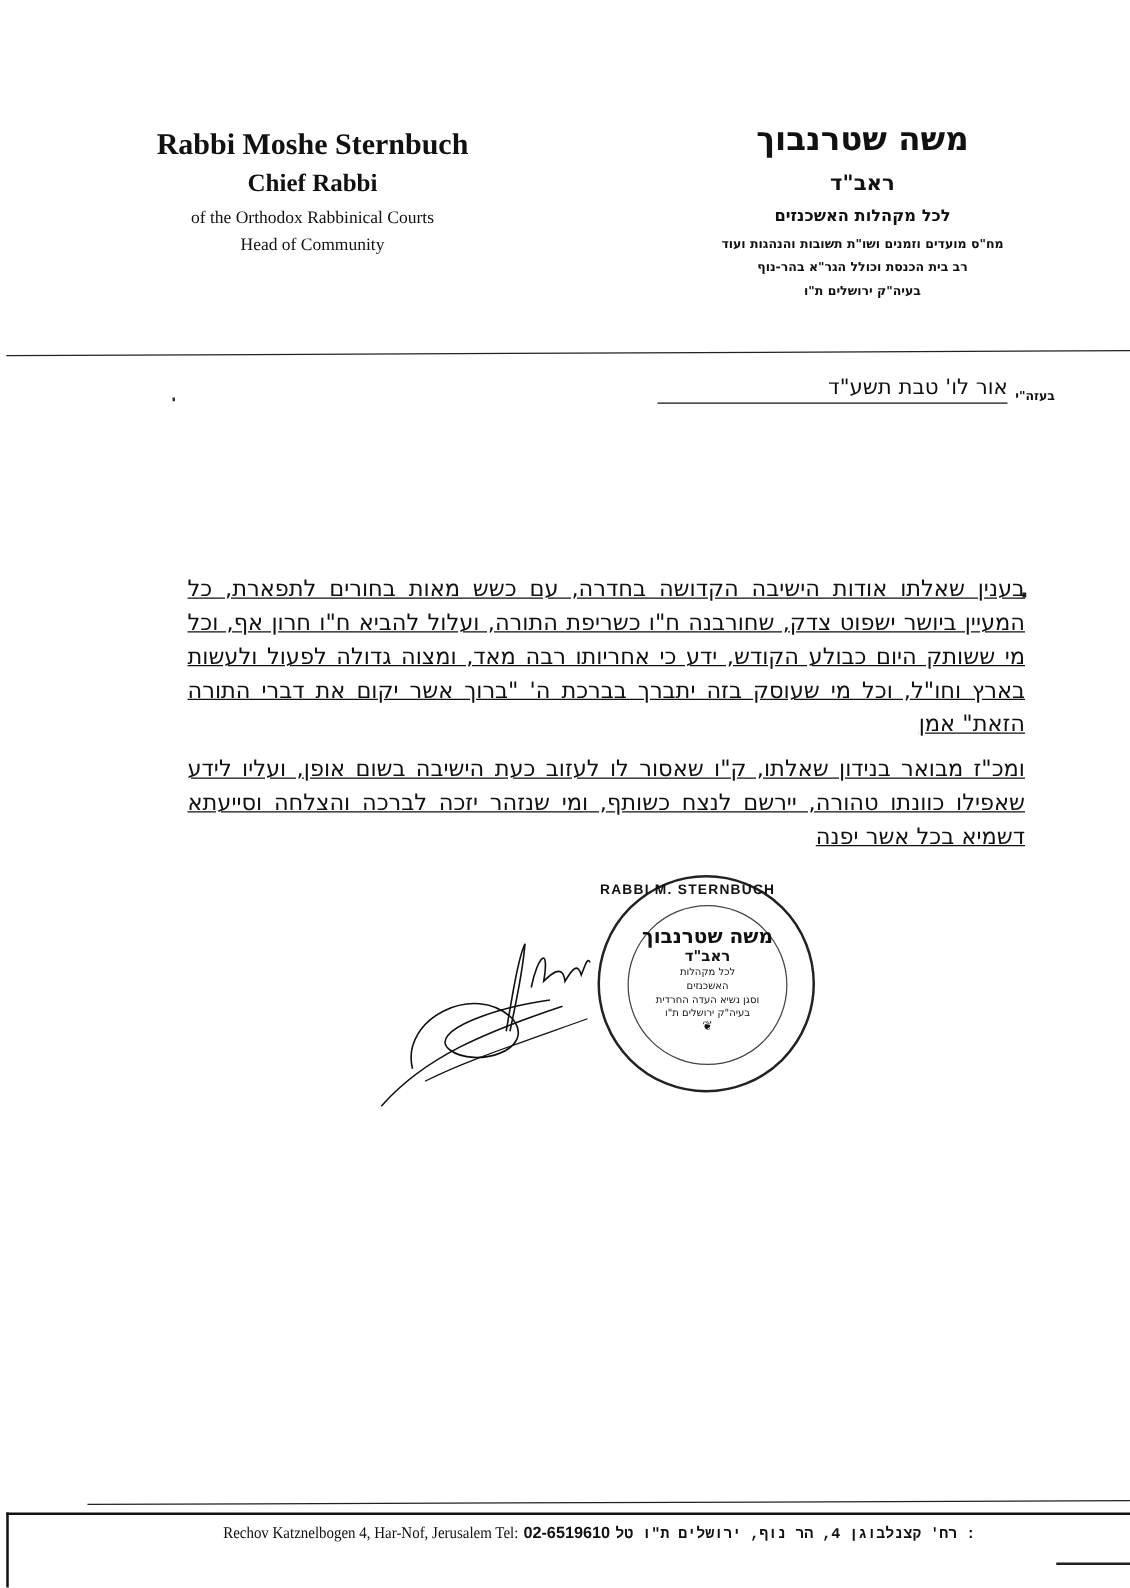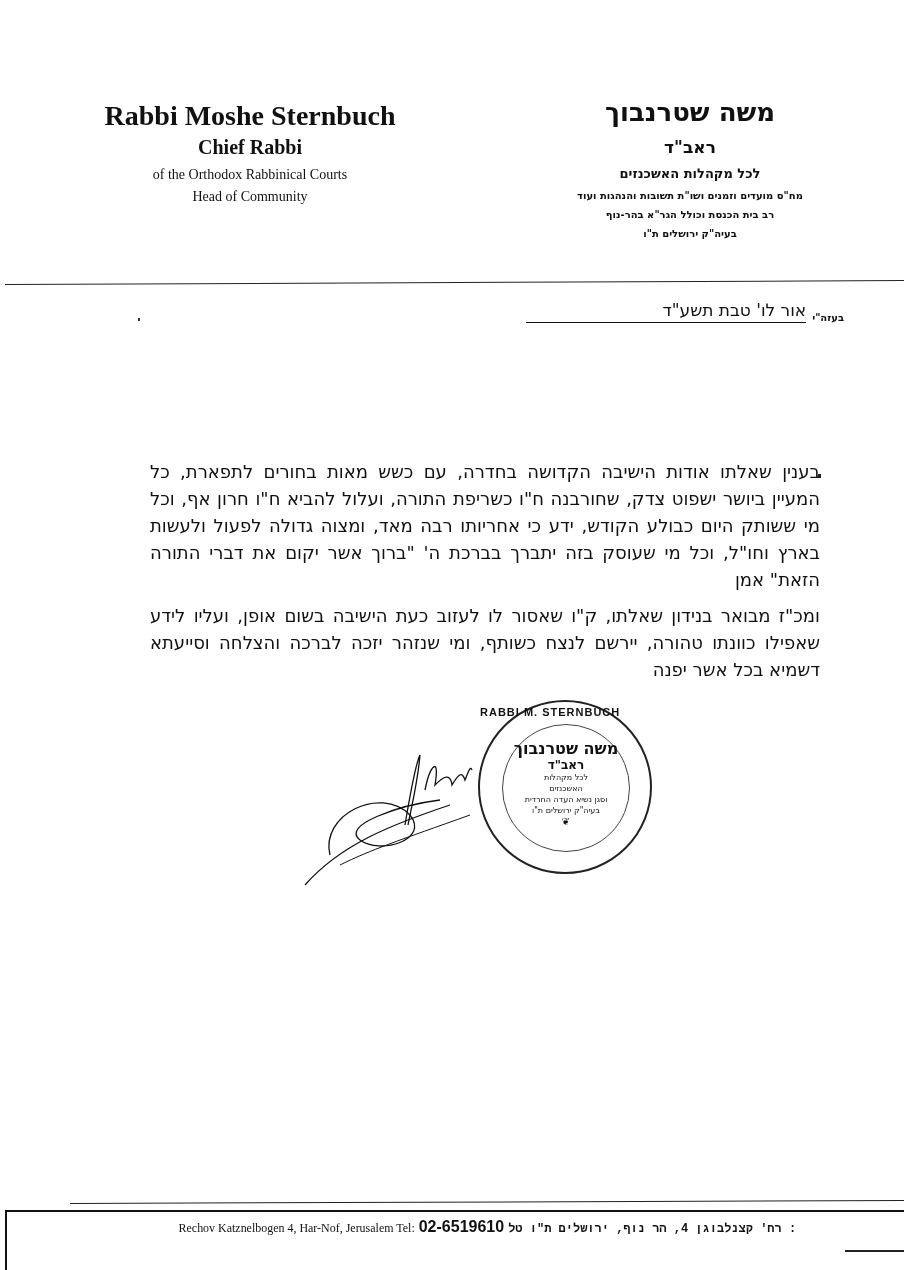--- a/index.html
+++ b/index.html
@@ -3,38 +3,38 @@
   <meta charset="utf-8">
   <style>
     html, body { margin: 0; padding: 0; }
     body {
       width: 904px; height: 1270px; background: #ffffff; position: relative; overflow: hidden;
       font-family: "Liberation Serif", serif; color: #111;
     }
     .abs { position: absolute; }
     
     .en-block { left: 80px; top: 100px; width: 340px; text-align: center; }
-    .en-name { font-size: 28px; font-weight: bold; line-height: 32px; }
+    .en-name { font-size: 24px; font-weight: bold; line-height: 32px; }
     .en-title { font-size: 20px; font-weight: bold; line-height: 30px; margin-bottom: 2px; }
     .en-line { font-size: 14px; line-height: 22px; }
     
     .he-block { left: 540px; top: 92px; width: 300px; text-align: center; direction: rtl; }
     .he-name { font-family: "DejaVu Sans", sans-serif; font-size: 26px; font-weight: bold; line-height: 40px; }
     .he-title { font-family: "DejaVu Sans", sans-serif; font-size: 17px; font-weight: bold; line-height: 30px; }
     .he-sub1 { font-family: "DejaVu Sans", sans-serif; font-size: 13px; font-weight: bold; line-height: 24px; }
     .he-line { font-family: "DejaVu Sans", sans-serif; font-size: 10px; font-weight: bold; line-height: 19px; white-space: nowrap; }
     
     .rule-top { left: 5px; top: 284px; width: 899px; height: 0; border-top: 1.5px solid #222; transform: rotate(-0.25deg); transform-origin: left; }
     .date-row { right: 60px; top: 300px; direction: rtl; display: flex; align-items: flex-end; gap: 6px; }
     .date-label { font-family: "DejaVu Sans", sans-serif; font-size: 10px; font-weight: bold; }
     .date-value { font-family: "DejaVu Sans", sans-serif; font-size: 17px; border-bottom: 1.5px solid #111; padding: 0 0 2px 80px; min-width: 200px; text-align: right; }
     .dot { width: 2px; height: 3px; background: #333; }
     
     .body-text { left: 150px; top: 458px; width: 670px; direction: rtl; text-align: justify; font-family: "DejaVu Sans", sans-serif; font-size: 18px; line-height: 27px; }
-    .para { margin: 0 0 9px 0; }
+    .para { margin: 0 0 9px 0; text-decoration: underline; }
     .bullet { left: 818px; top: 474px; width: 3px; height: 4px; background: #222; }
     
     .stamp { left: 478px; top: 700px; width: 170px; height: 170px; border: 2px solid #222; border-radius: 50%; }
     .stamp-inner { position: absolute; left: 22px; top: 22px; width: 126px; height: 126px; border: 1px solid #444; border-radius: 50%; direction: rtl; text-align: center; font-family: "DejaVu Sans", sans-serif; }
     .stamp-top-en { position: absolute; left: 0; top: 4px; width: 170px; font-family: "Liberation Sans", sans-serif; font-size: 11px; font-weight: bold; letter-spacing: 1px; }
     .stamp-name { margin-top: 14px; font-size: 16px; font-weight: bold; }
     .stamp-title { font-size: 12px; font-weight: bold; }
     .stamp-l { font-size: 8px; line-height: 11px; }
     .stamp-orn { font-size: 10px; }
     
@@ -98,16 +98,16 @@
     <div class="stamp-l" style="font-weight:normal;">וסגן נשיא העדה החרדית</div>
     <div class="stamp-l">בעיה"ק ירושלים ת"ו</div>
     <div class="stamp-orn">❦</div>
   </div>
 </div>
 
 <div class="abs footer-rule"></div>
 <div class="abs footer-box"></div>
 <div class="abs footer-text">
   <span class="footer-en">Rechov Katznelbogen 4, Har-Nof, Jerusalem Tel:</span>
-  <span style="font-family:'Liberation Sans',sans-serif;font-weight:bold;font-size:16px;">02-6519610</span>
+  <span style="font-family:'Liberation Sans',sans-serif;font-weight:bold;font-size:13px;">02-6519610</span>
   <span class="footer-he">: רח' קצנלבוגן 4, הר נוף, ירושלים ת"ו טל</span>
 </div>
 <div class="abs footer-mark"></div>
 
 </body></html>

